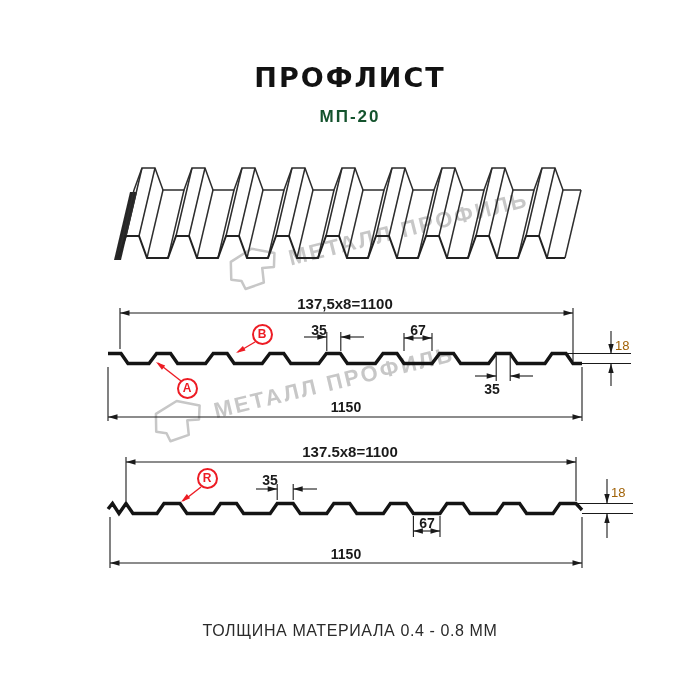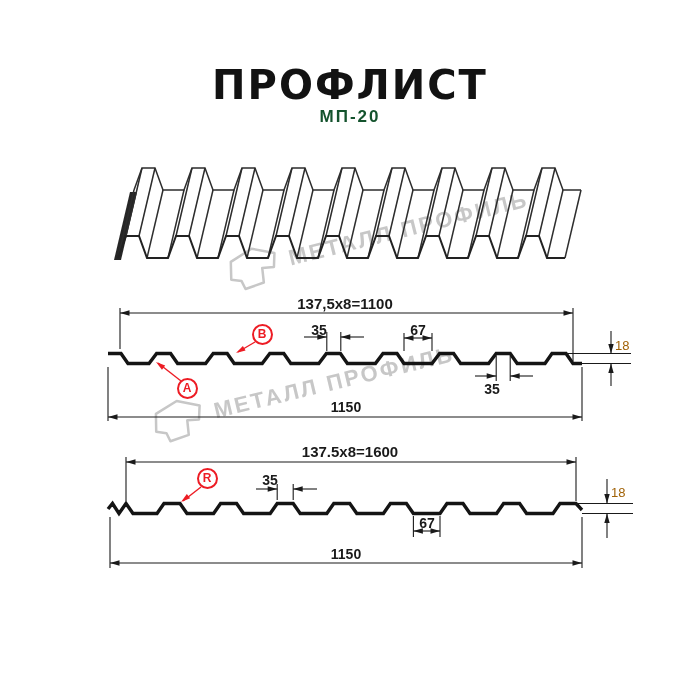--- a/index.html
+++ b/index.html
@@ -1,19 +1,19 @@
 <!DOCTYPE html>
 <html><head>
 <meta charset="utf-8">
 <style>
   html,body{margin:0;padding:0;background:#ffffff;}
   .canvas{position:relative;width:700px;height:700px;background:#ffffff;overflow:hidden;
           font-family:"Liberation Sans", sans-serif;}
   .title{position:absolute;left:350px;top:62px;transform:translateX(-50%);
-         font-family:"DejaVu Sans", sans-serif;font-weight:800;font-size:40px;
+         font-family:"DejaVu Sans", sans-serif;font-weight:800;font-size:27px;
          letter-spacing:2px;color:#121212;white-space:nowrap;z-index:4;}
   .subtitle{position:absolute;left:350px;top:107px;transform:translateX(-50%);
          font-weight:600;font-size:17px;letter-spacing:2px;color:#14532d;z-index:4;}
   .footer{position:absolute;left:350px;top:622px;transform:translateX(-50%);
          font-weight:500;font-size:16px;letter-spacing:0.6px;color:#2a2a2a;white-space:nowrap;z-index:4;}
   .watermark{position:absolute;display:flex;align-items:center;gap:9px;z-index:1;
          color:#c7c7c7;font-weight:700;font-size:22px;letter-spacing:2.5px;white-space:nowrap;}
   .wm1{left:224px;top:252px;transform:rotate(-14deg);transform-origin:0 50%;}
   .wm2{left:149px;top:404px;transform:rotate(-13.5deg);transform-origin:0 50%;}
   #dwg{position:absolute;left:0;top:0;z-index:2;}
@@ -174,22 +174,23 @@
   <div class="lbl-left" style="left:615px;top:345px">18</div>
   <div class="lbl" style="left:492px;top:389px">35</div>
   <div class="lbl" style="left:346px;top:407px">1150</div>
   <div class="marker" style="left:187px;top:388px">
     <span>A</span>
   </div>
   <div class="marker" style="left:262px;top:334px">
     <span>B</span>
   </div>
 
-  <div class="lbl lbl-pitch" style="left:350px;top:451px">137.5x8=1600</div>
+  <div class="lbl lbl-pitch" style="left:350px;top:451px">137.5x8=1100</div>
   <div class="lbl" style="left:270px;top:480px">35</div>
   <div class="lbl" style="left:427px;top:523px">67</div>
   <div class="lbl-left" style="left:611px;top:492px">18</div>
   <div class="lbl" style="left:346px;top:554px">1150</div>
   <div class="marker" style="left:207px;top:478px">
     <span>R</span>
   </div>
 
+  <div class="footer">ТОЛЩИНА МАТЕРИАЛА 0.4 - 0.8 ММ</div>
 </div>
 
 </body></html>

